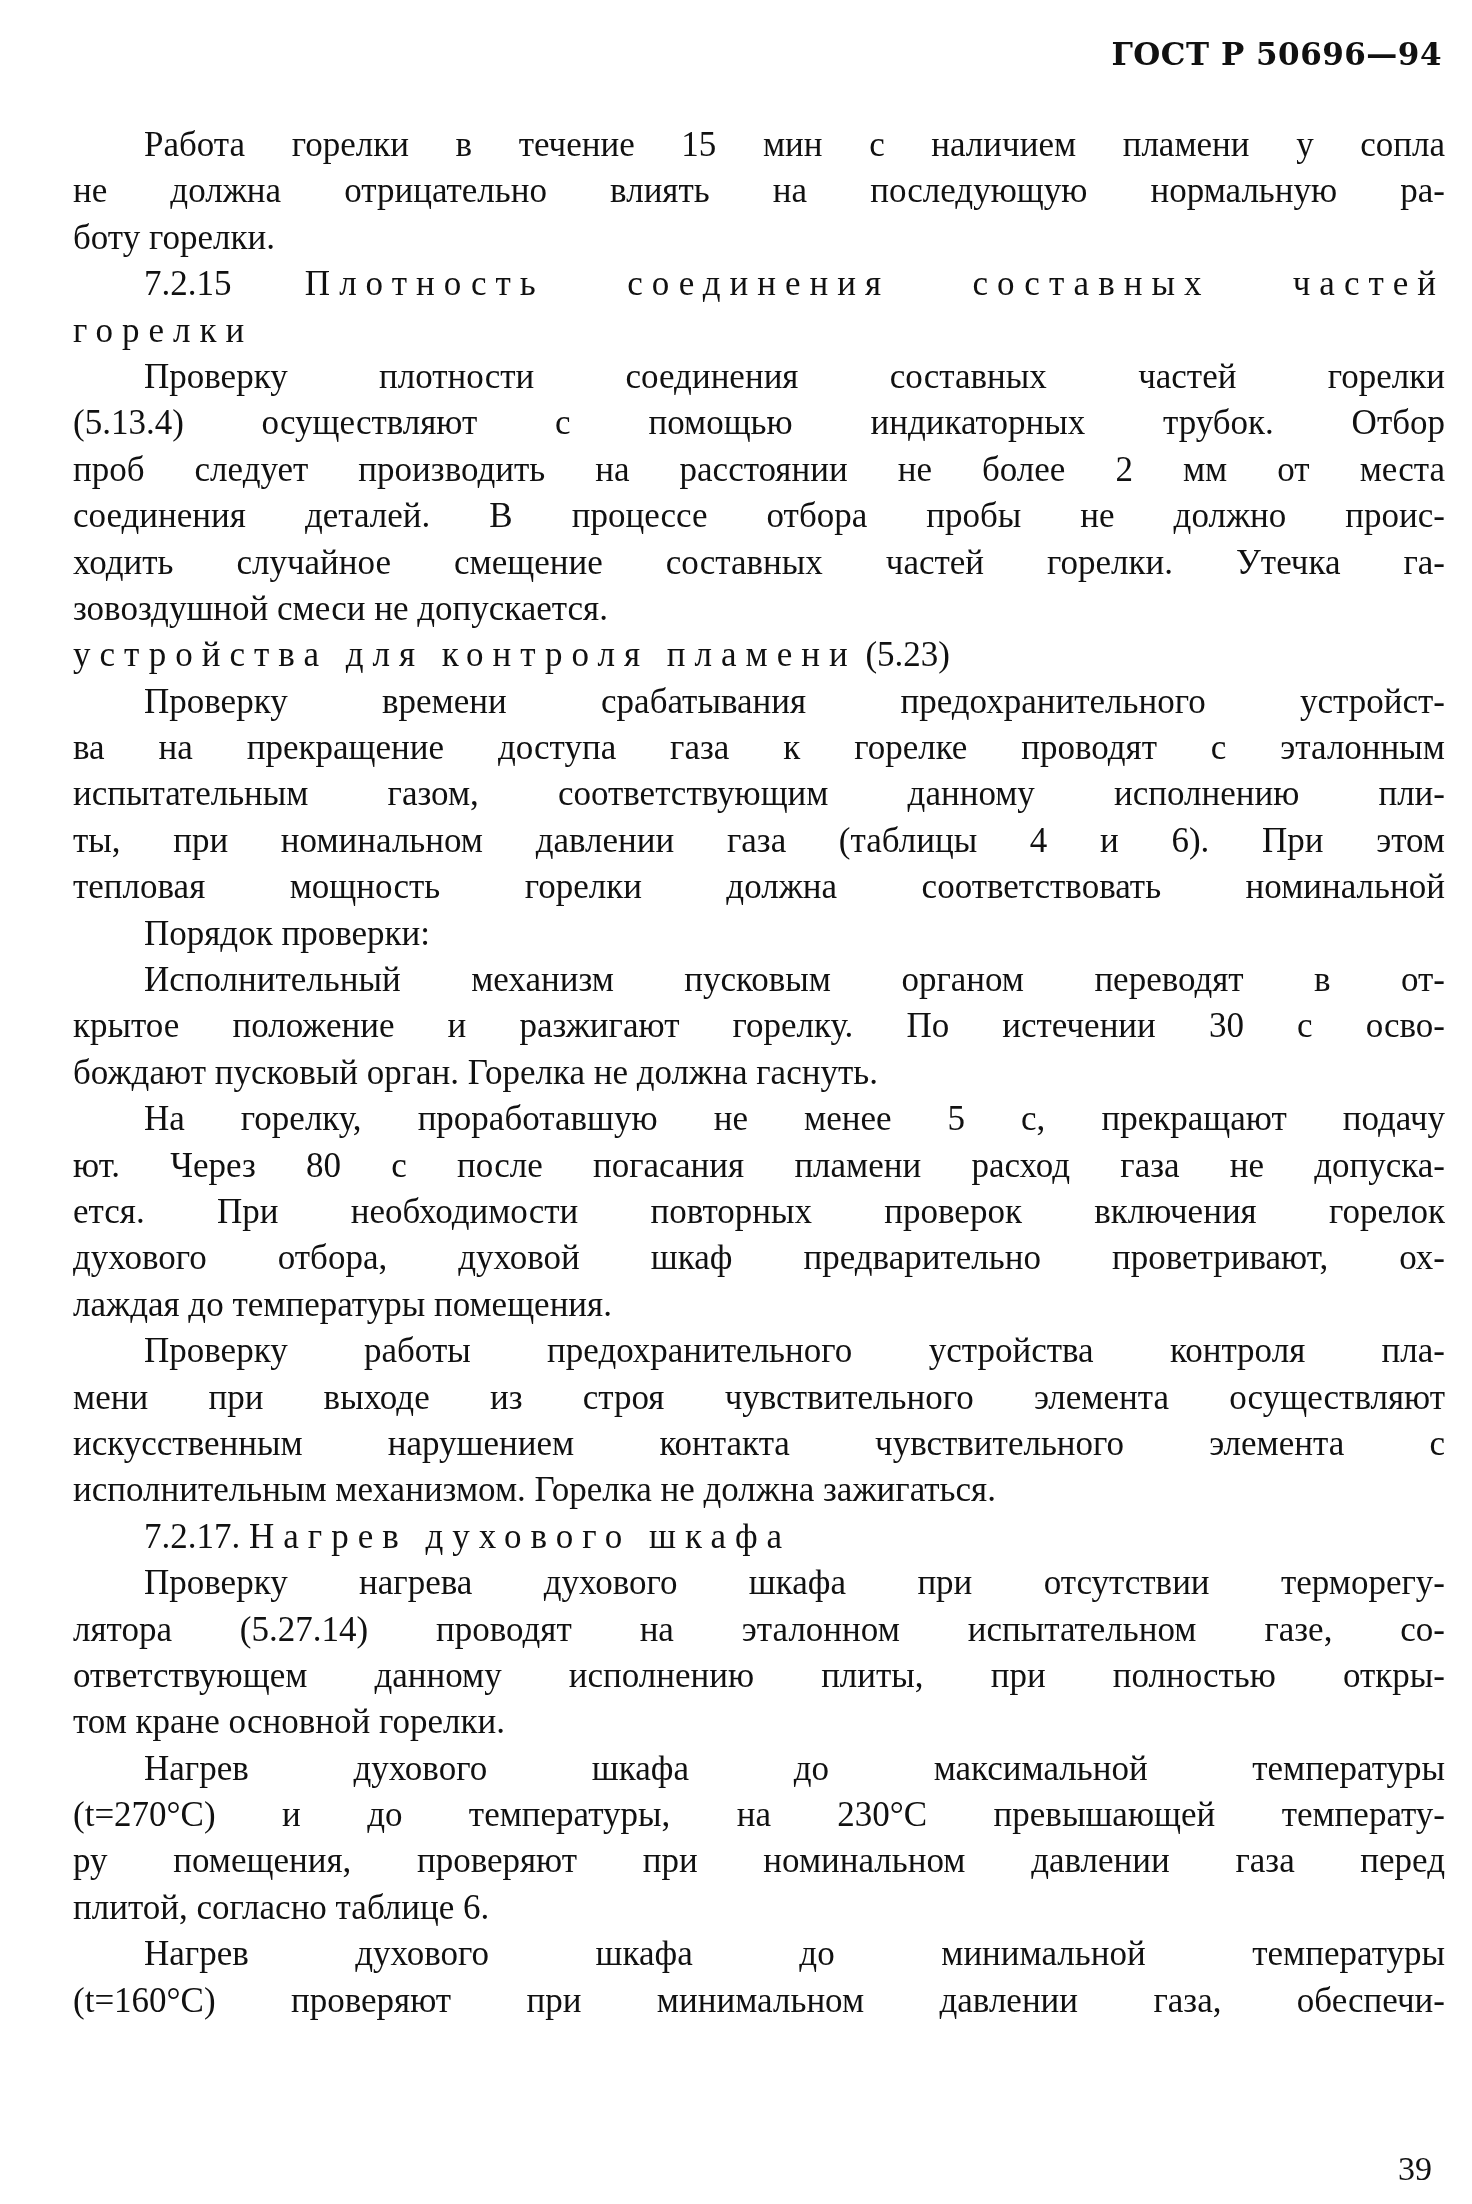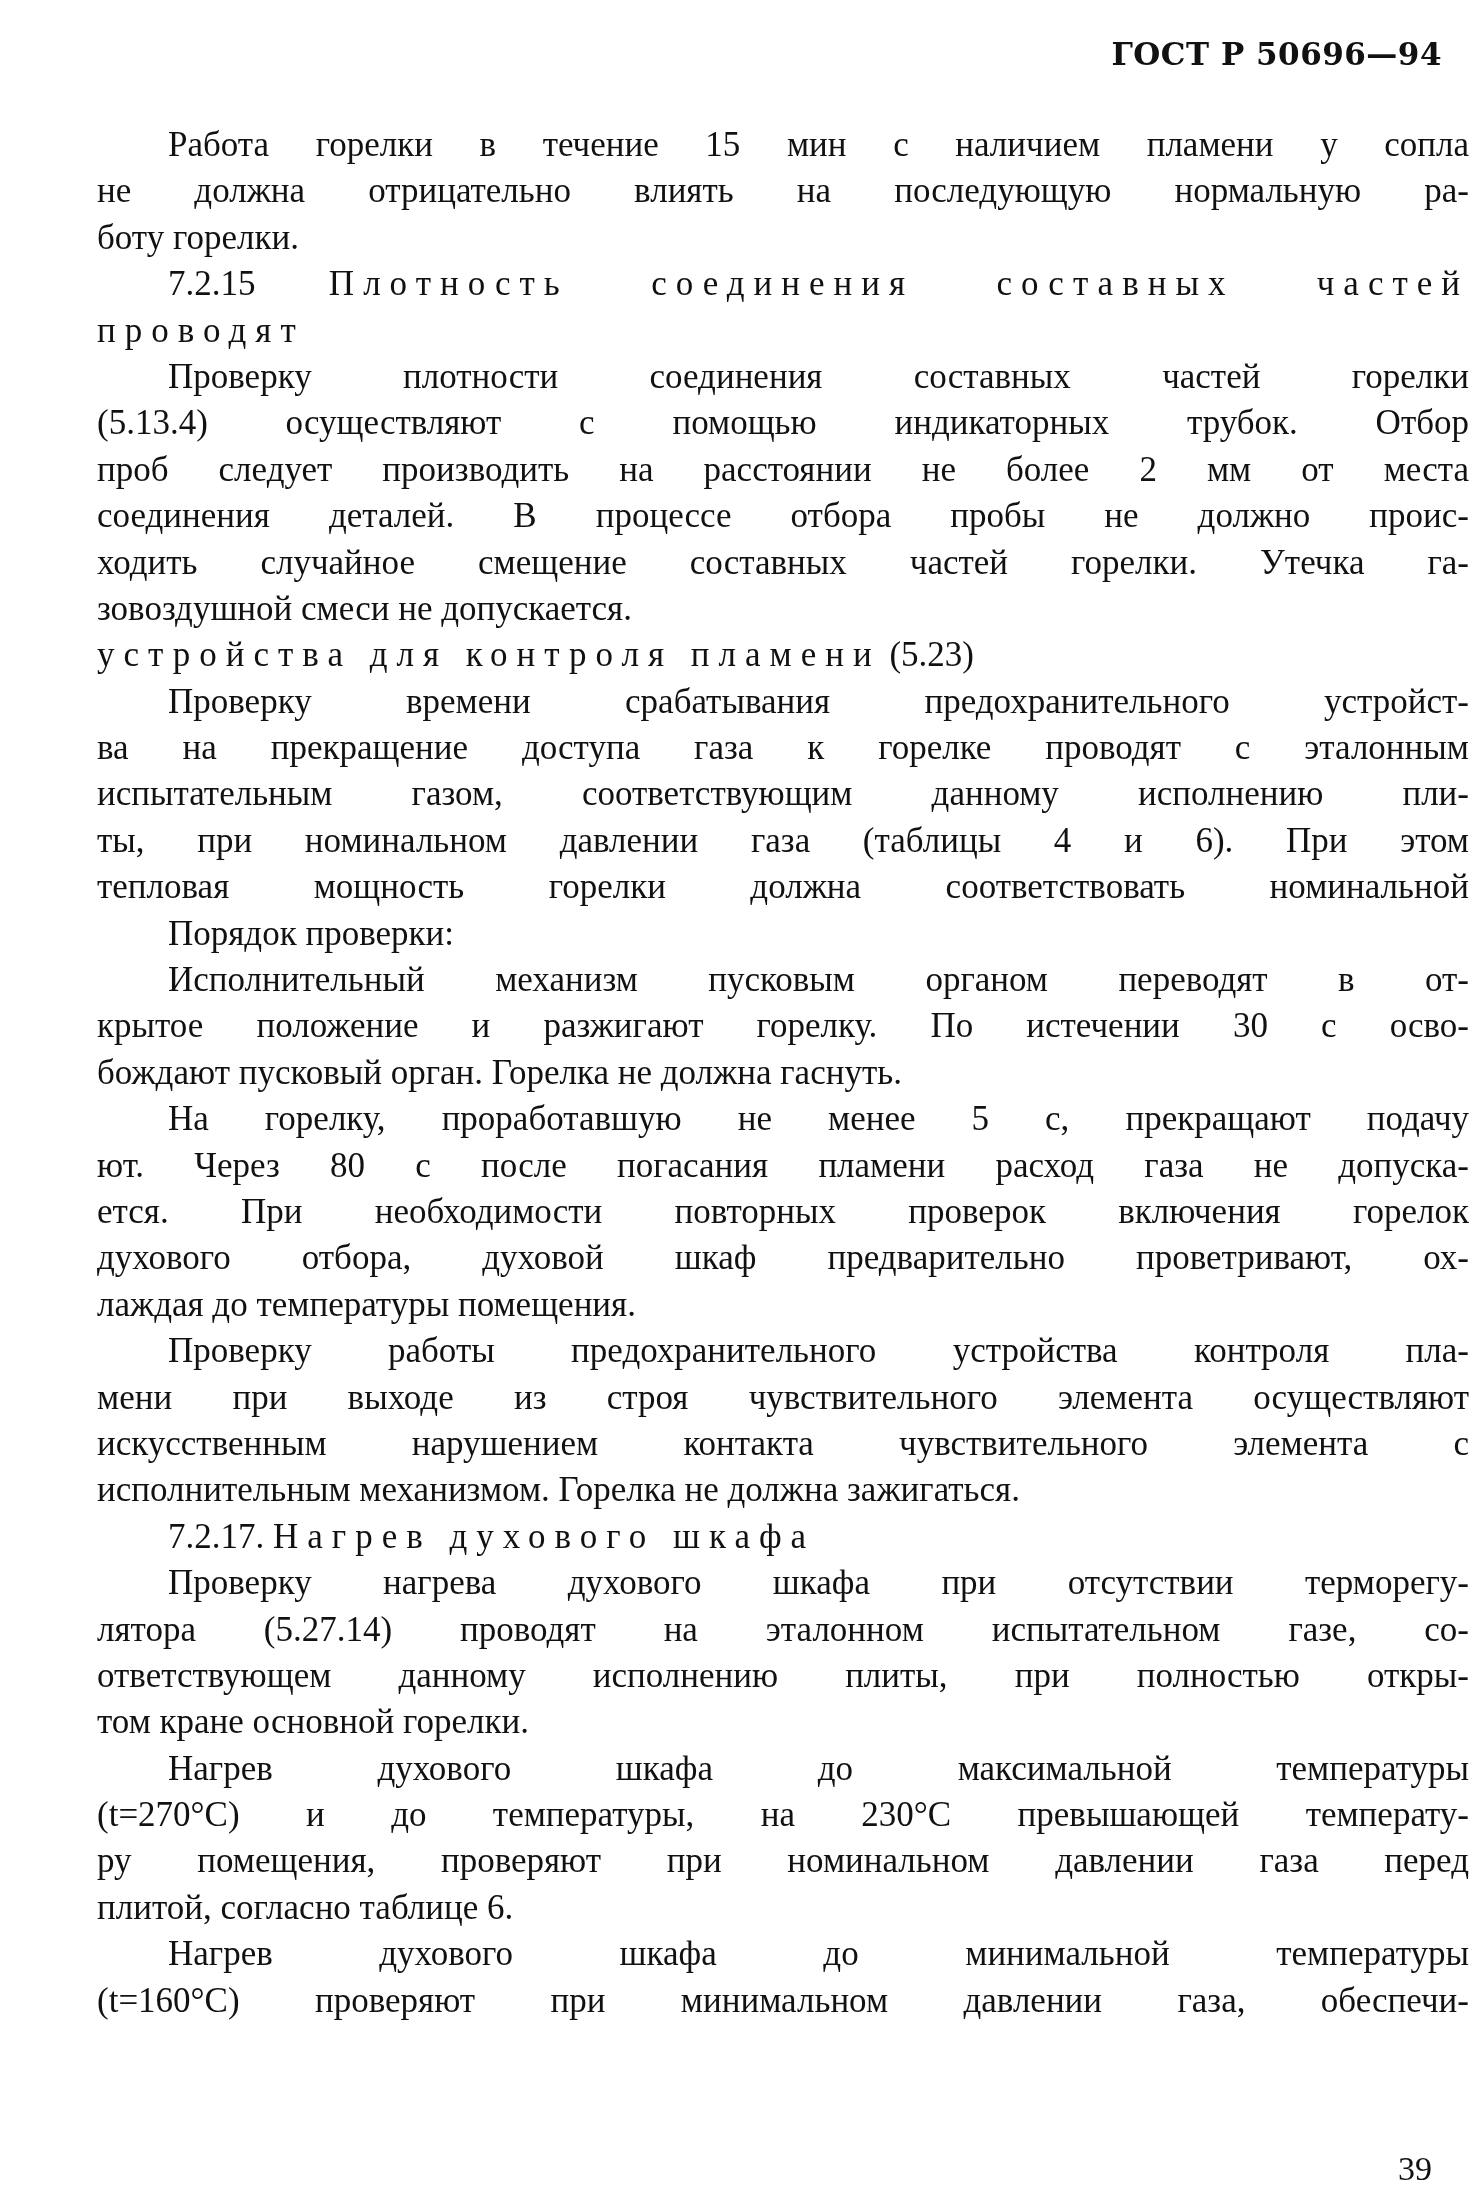--- a/index.html
+++ b/index.html
@@ -26,21 +26,20 @@
     white-space: nowrap;
     margin-left: 32px;
   }
   .body-text {
     position: absolute;
     top: 122px;
     left: 73px;
     width: 1372px;
     font-size: 35px;
     line-height: 46.4px;
-    margin-left: 24px;
   }
   .line {
     display: block;
     white-space: nowrap;
     text-align: justify;
     text-align-last: justify;
     height: 46.4px;
     overflow: visible;
   }
   .line.last {
@@ -62,21 +61,21 @@
 </head>
 <body>
 
 <div class="page-header">ГОСТ Р 50696—94</div>
 
 <div class="body-text" id="body-text">
     <span class="line indent">Работа горелки в течение 15 мин с наличием пламени у сопла</span>
     <span class="line">не должна отрицательно влиять на последующую нормальную ра-</span>
     <span class="line last">боту горелки.</span>
     <span class="line indent heading">7.2.15 <span class="spaced">Плотность соединения составных частей</span></span>
-    <span class="line last heading"><span class="spaced">проводят</span></span>
+    <span class="line last heading"><span class="spaced">горелки</span></span>
     <span class="line indent">Проверку плотности соединения составных частей горелки</span>
     <span class="line">(5.13.4) осуществляют с помощью индикаторных трубок. Отбор</span>
     <span class="line">проб следует производить на расстоянии не более 2 мм от места</span>
     <span class="line">соединения деталей. В процессе отбора пробы не должно проис-</span>
     <span class="line">ходить случайное смещение составных частей горелки. Утечка га-</span>
     <span class="line last">зовоздушной смеси не допускается.</span>
     <span class="line last heading"><span class="spaced">устройства для контроля пламени</span> (5.23)</span>
     <span class="line indent">Проверку времени срабатывания предохранительного устройст-</span>
     <span class="line">ва на прекращение доступа газа к горелке проводят с эталонным</span>
     <span class="line">испытательным газом, соответствующим данному исполнению пли-</span>

